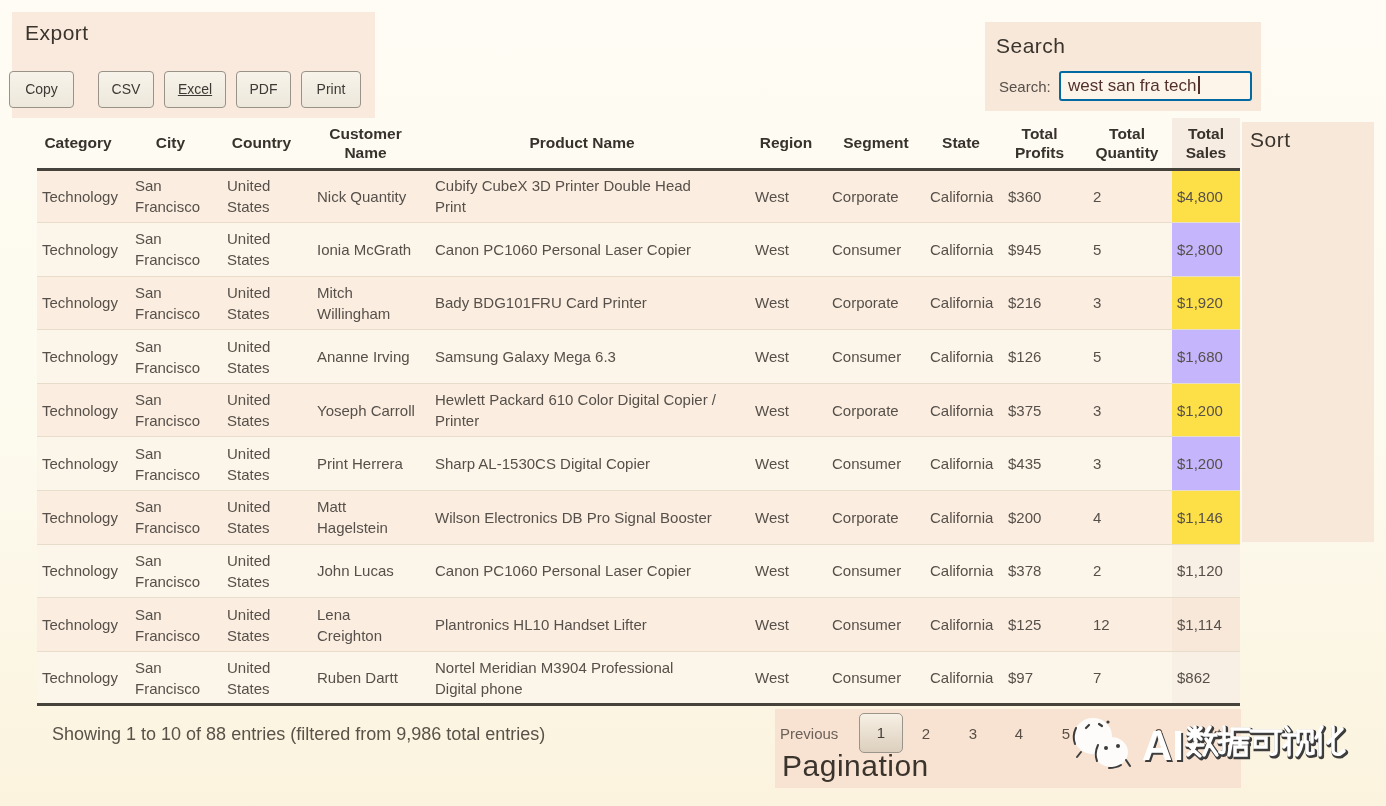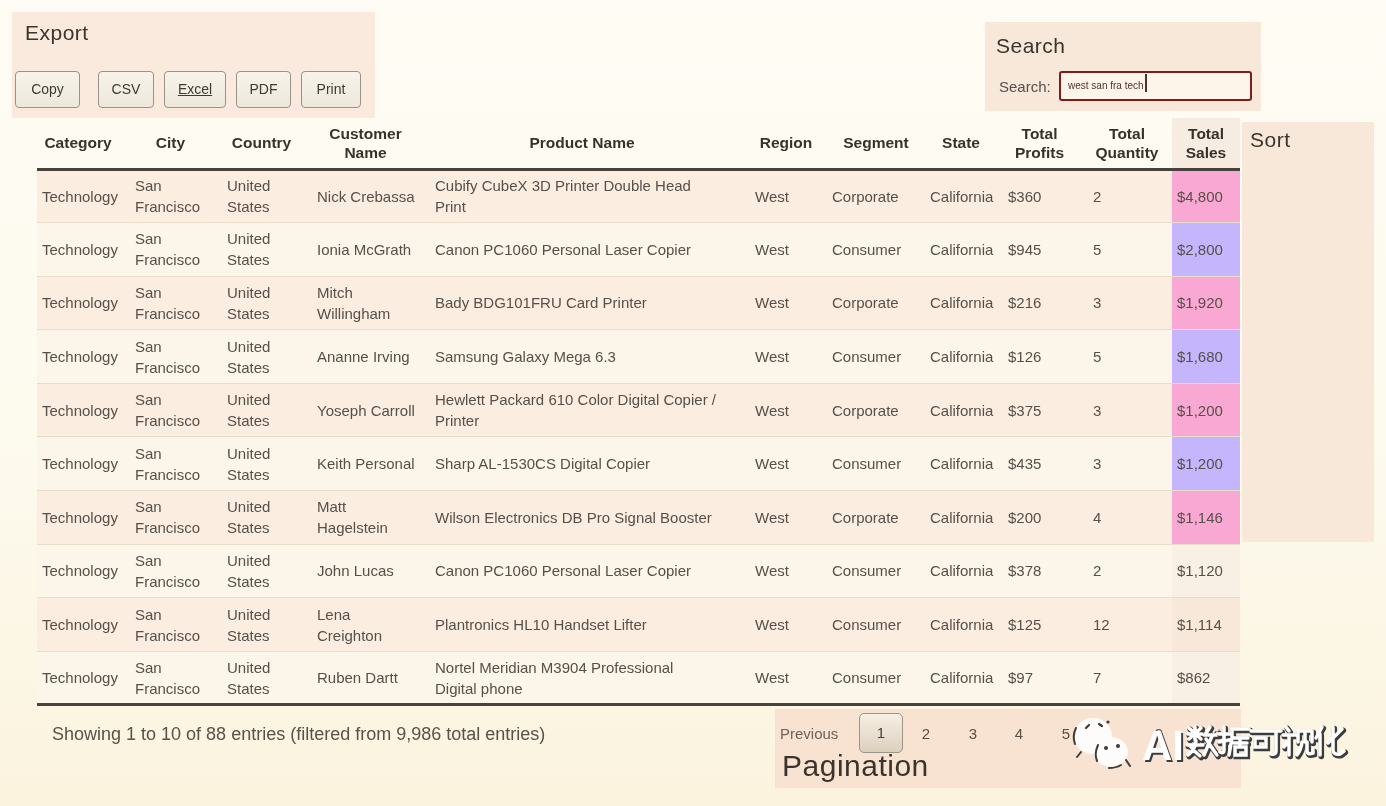--- a/index.html
+++ b/index.html
@@ -22,22 +22,22 @@
     background:linear-gradient(180deg,#f7f3ea,#eee8db);
     font-size:14px; color:#3d3a35; text-align:center; line-height:35px;
   }
 
   
   #search-box { left:985px; top:22px; width:276px; height:89px; }
   #search-title { position:absolute; left:996px; top:34px; }
   #search-label { position:absolute; left:999px; top:78px; font-size:15px; color:#57504a; }
   #search-input {
     position:absolute; left:1059px; top:71px; width:193px; height:30px;
-    border:2px solid #7f1d1d; border-radius:3px; background:#fdf5ea;
-    font-size:10px; color:#53312b; line-height:26px; padding-left:7px;
+    border:2px solid #0369a1; border-radius:3px; background:#fdf5ea;
+    font-size:17px; color:#53312b; line-height:26px; padding-left:7px;
   }
   #caret { display:inline-block; width:2px; height:18px; background:#53312b; vertical-align:-3px; margin-left:1px; }
 
   
   #sort-box { left:1242px; top:122px; width:132px; height:420px; }
   #sort-title { position:absolute; left:1250px; top:128px; }
 
   
   #tbl { position:absolute; left:37px; top:118px; width:1203px; border-collapse:collapse; table-layout:fixed; font-size:15px; }
   #tbl th { font-size:15.5px; font-weight:bold; color:#37322c; text-align:center; vertical-align:middle; line-height:19px; }
@@ -45,21 +45,21 @@
   #tbl thead tr { height:51px; }
   #tbl thead th { border-bottom:3px solid #46423c; }
   #tbl tbody tr { height:53.6px; }
   #tbl td { vertical-align:middle; padding:0 5px; line-height:21px; border-top:1px solid #e8dccb; }
   #tbl td:nth-child(6) { padding-left:10px; }
   #tbl td:nth-child(9), #tbl td:nth-child(10) { padding-left:11px; }
   #tbl tbody tr:first-child td { border-top:none; }
   #tbl tbody tr:last-child td { border-bottom:3px solid #46423c; }
   tr.odd td { background:#fbeee0; }
   tr.even td { background:#fcf5e9; }
-  #tbl td.sd { background:#f9a8d4;margin-top:21px; }
+  #tbl td.sd { background:#fde047;margin-top:21px; }
   #tbl td.sm { background:#c4b5fd; }
   #tbl td.sl1 { background:#f7e8da; }
   #tbl td.sl2 { background:#f8f0e4; }
   #tbl th.shead { background:#f6ece1; }
 
   
   #info { position:absolute; left:26px; top:724px; font-size:18px; color:#5a5249;margin-left:26px; }
   #pag-box { left:775px; top:709px; width:466px; height:79px; background:#f8e3d2; }
   #previous { position:absolute; left:780px; top:725px; font-size:15px; color:#6b6159; }
   #page1 {
@@ -76,21 +76,21 @@
 </style>
 </head>
 <body>
 
 <div class="hl" id="export-box"></div>
 <div class="hl" id="search-box"></div>
 <div class="hl" id="sort-box"></div>
 <div class="hl" id="pag-box"></div>
 
 <div class="biglabel" id="export-title">Export</div>
-<div class="btn" style="left:15px;width:65px;">Copy</div>
+<div class="btn" style="left:9px;width:65px;">Copy</div>
 <div class="btn" style="left:98px;width:56px;">CSV</div>
 <div class="btn" style="left:164px;width:62px;text-decoration:underline;">Excel</div>
 <div class="btn" style="left:236px;width:55px;">PDF</div>
 <div class="btn" style="left:301px;width:60px;">Print</div>
 
 <div class="biglabel" id="search-title">Search</div>
 <div id="search-label">Search:</div>
 <div id="search-input">west san fra tech<span id="caret"></span></div>
 
 <div class="biglabel" id="sort-title">Sort</div>
@@ -122,21 +122,21 @@
         <th>Total Profits</th>
         <th>Total Quantity</th>
         <th class="shead">Total Sales</th>
 </tr>
     </thead>
 <tbody>
 <tr class="odd">
         <td>Technology</td>
         <td>San Francisco</td>
         <td>United States</td>
-        <td>Nick Crebassa</td>
+        <td>Nick Quantity</td>
         <td>Cubify CubeX 3D Printer Double Head<br>Print</td>
         <td>West</td>
         <td>Corporate</td>
         <td>California</td>
         <td>$360</td>
         <td>2</td>
         <td class="sd">$4,800</td>
       </tr>
 <tr class="even">
         <td>Technology</td>
@@ -187,21 +187,21 @@
         <td>Corporate</td>
         <td>California</td>
         <td>$375</td>
         <td>3</td>
         <td class="sd">$1,200</td>
       </tr>
 <tr class="even">
         <td>Technology</td>
         <td>San Francisco</td>
         <td>United States</td>
-        <td>Keith Personal</td>
+        <td>Print Herrera</td>
         <td>Sharp AL-1530CS Digital Copier</td>
         <td>West</td>
         <td>Consumer</td>
         <td>California</td>
         <td>$435</td>
         <td>3</td>
         <td class="sm">$1,200</td>
       </tr>
 <tr class="odd">
         <td>Technology</td>

